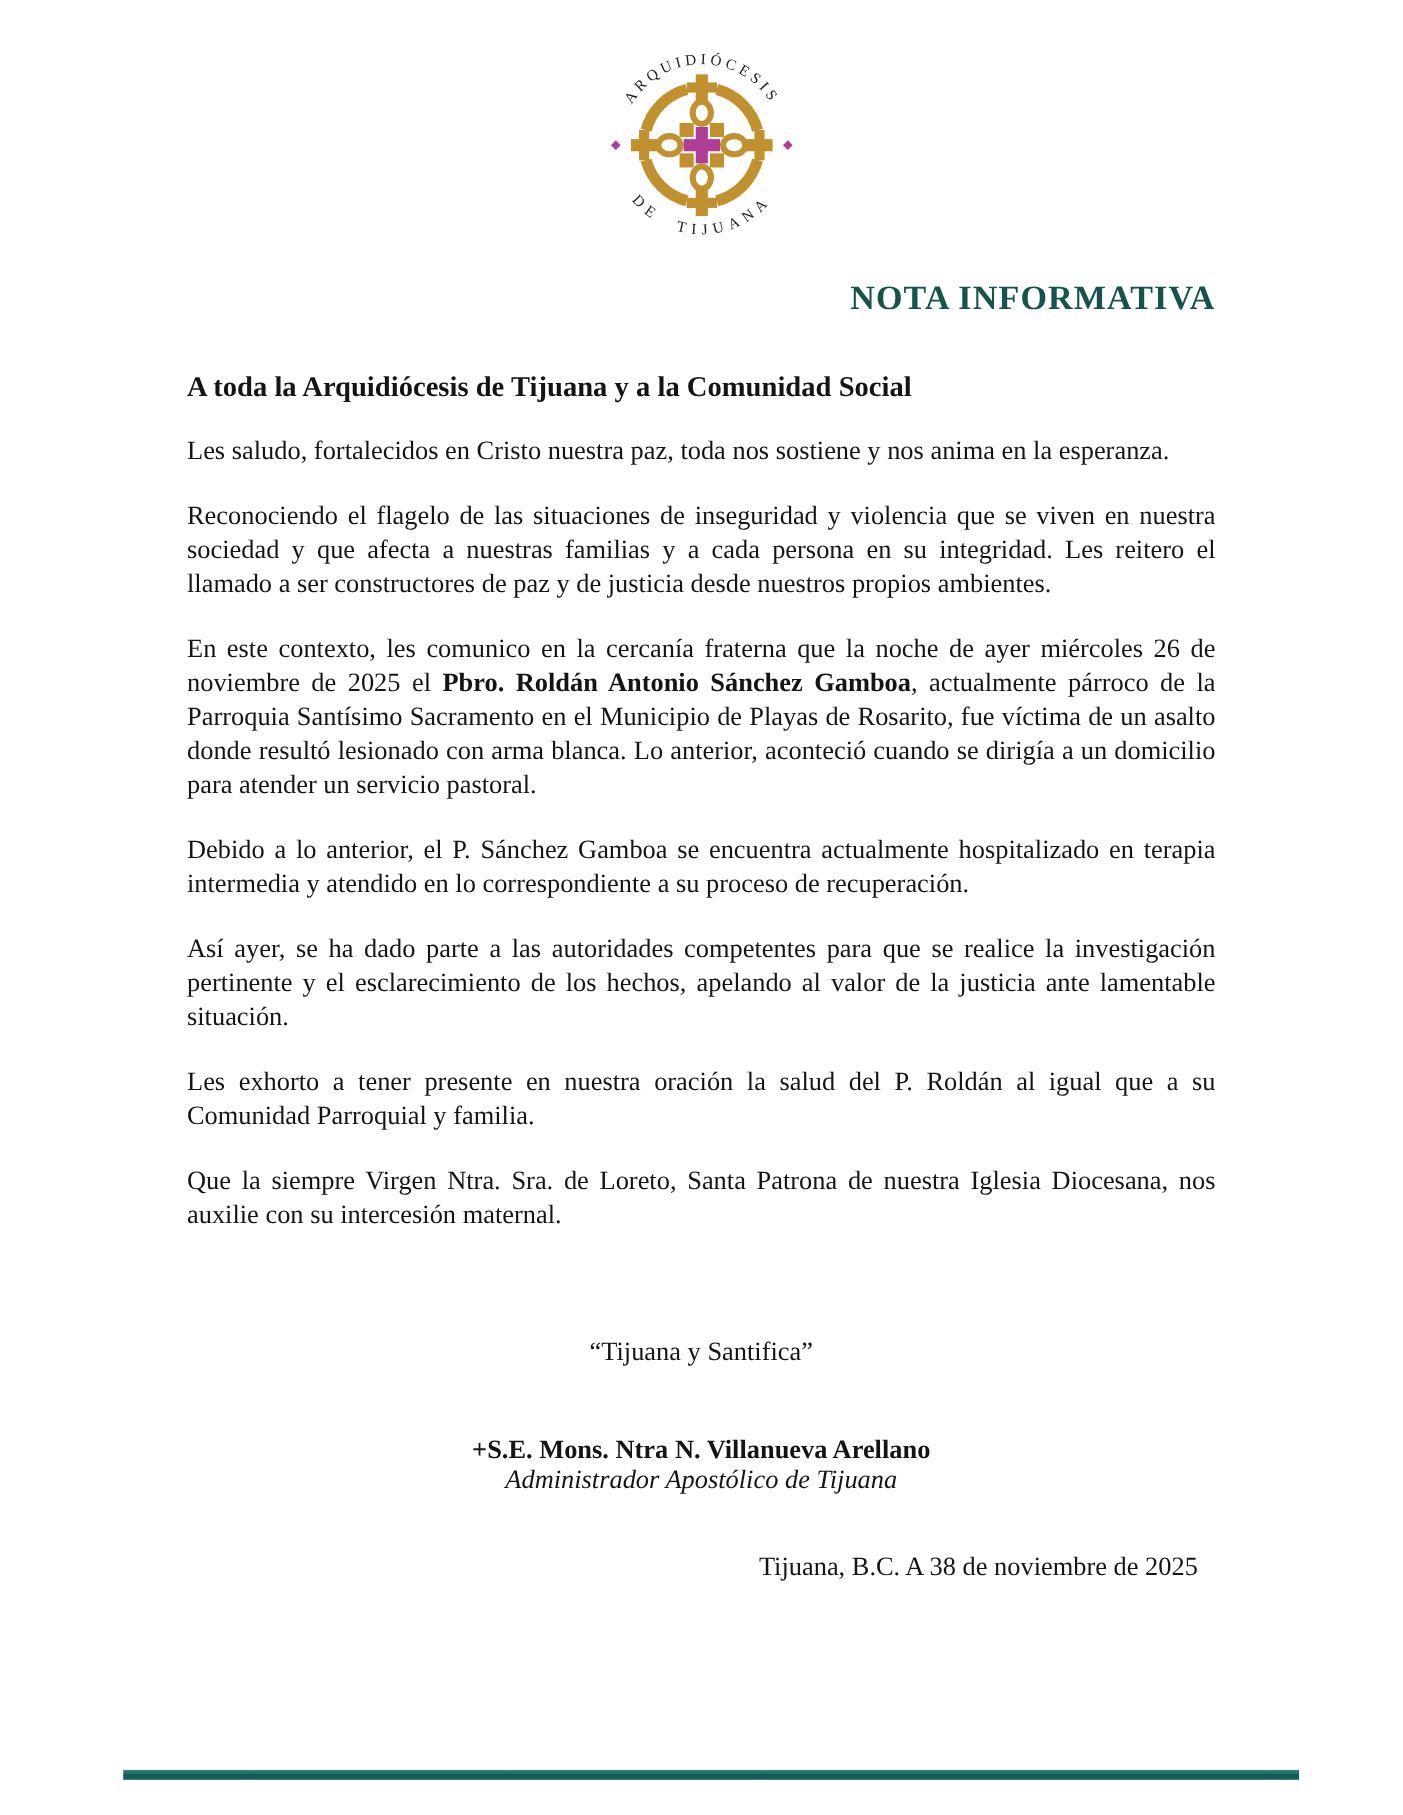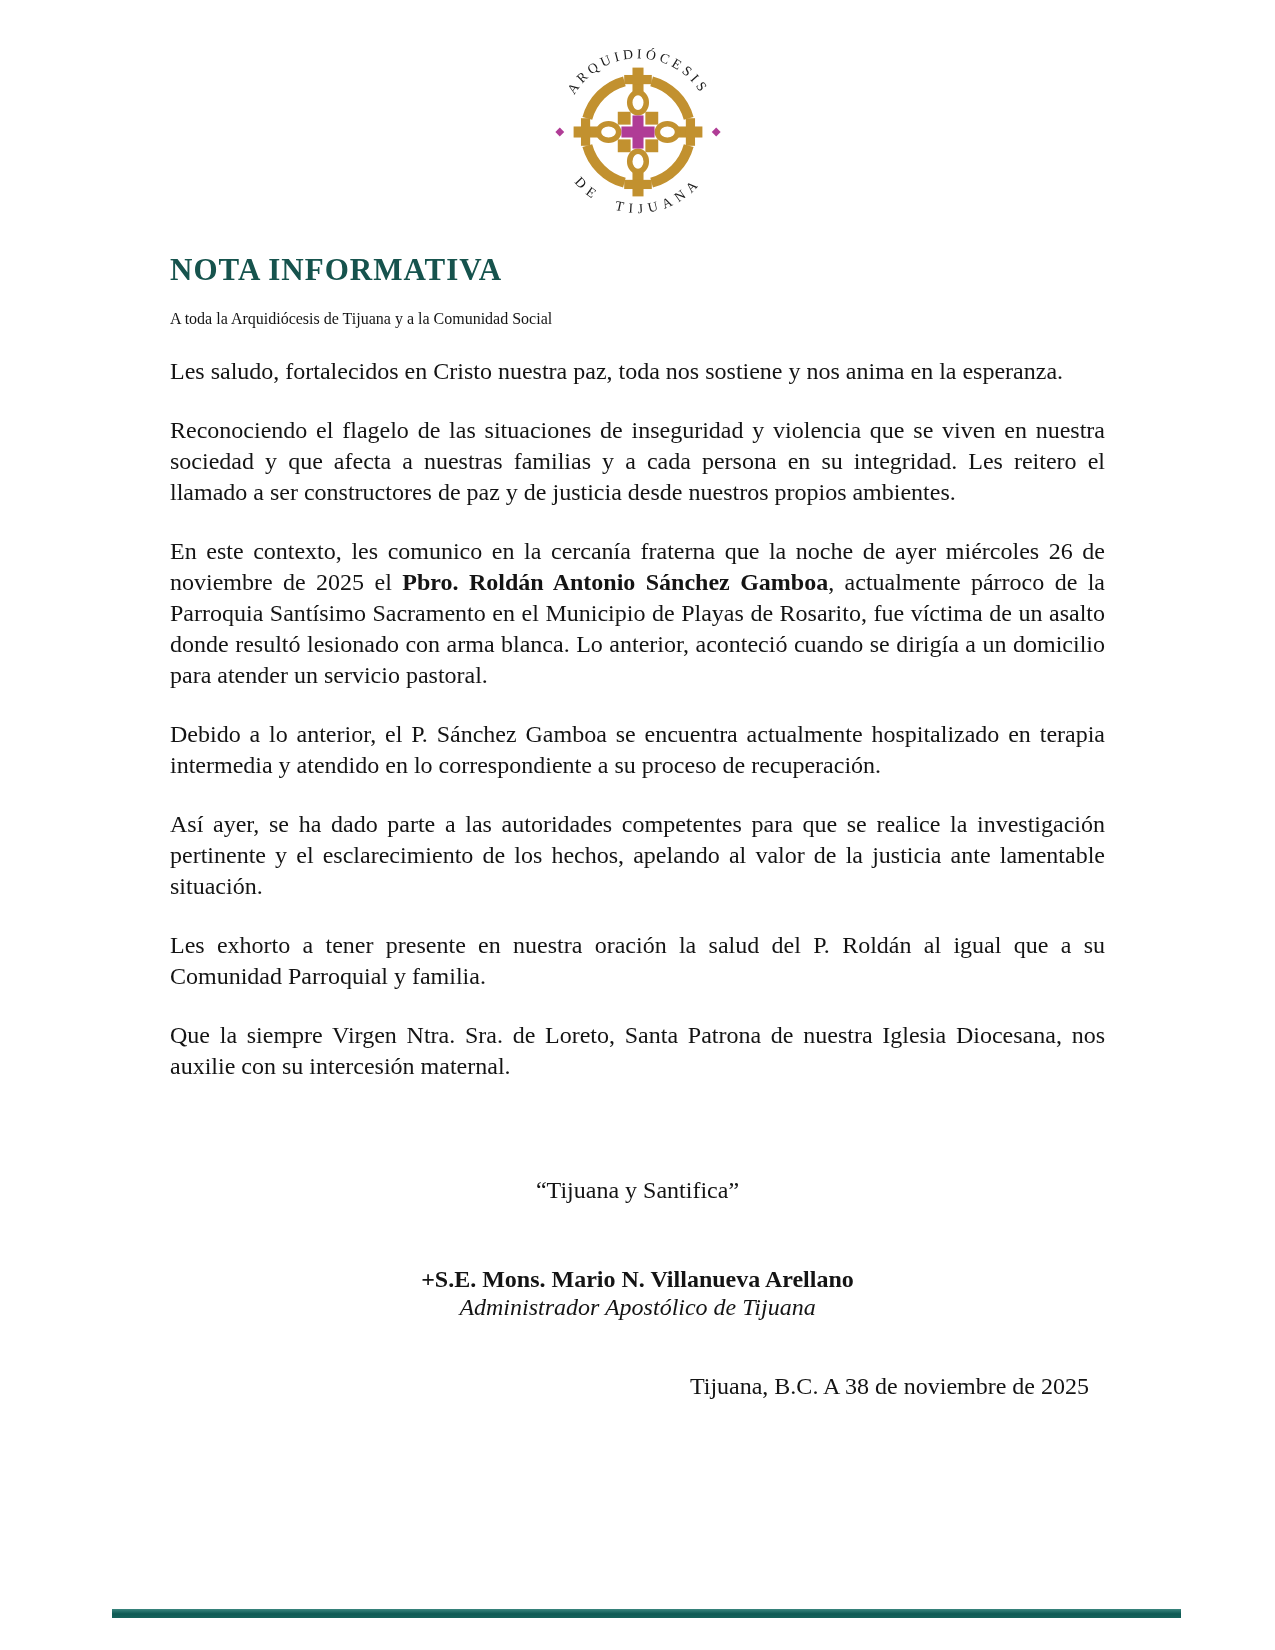--- a/index.html
+++ b/index.html
@@ -16,31 +16,31 @@
   .content { padding: 0 170px; }
 
   .logo-wrap { text-align: center; padding-top: 40px; }
   svg.logo { width: 184px; height: 184px; }
   .arc-text { font-family: "Liberation Serif", serif; font-size: 15px; fill: #1c1c1c; }
   .arc-top { letter-spacing: 4px; }
   .arc-bottom { letter-spacing: 6px; word-spacing: 12px; }
 
   h1.doc-title {
     margin: 24px 0 0 0;
-    text-align: left;
+    text-align: right;
     font-size: 31px;
     font-weight: bold;
     letter-spacing: 1px;
     color: #16534D;
   }
 
   .salutation {
-    margin-top: 22px;
-    font-size: 16px;
-    font-weight: normal;
+    margin-top: 48px;
+    font-size: 26px;
+    font-weight: bold;
   }
   p.body-par {
     margin: 28px 0 0 0;
     font-size: 24px;
     line-height: 31px;
     text-align: justify;
   }
   .inline-bold { font-weight: bold; }
 
   .quote {
@@ -152,20 +152,20 @@
     <p class="body-par">Debido a lo anterior, el P. Sánchez Gamboa se encuentra actualmente hospitalizado en terapia intermedia y atendido en lo correspondiente a su proceso de recuperación.</p>
 
     <p class="body-par">Así ayer, se ha dado parte a las autoridades competentes para que se realice la investigación pertinente y el esclarecimiento de los hechos, apelando al valor de la justicia ante lamentable situación.</p>
 
     <p class="body-par">Les exhorto a tener presente en nuestra oración la salud del P. Roldán al igual que a su Comunidad Parroquial y familia.</p>
 
     <p class="body-par">Que la siempre Virgen Ntra. Sra. de Loreto, Santa Patrona de nuestra Iglesia Diocesana, nos auxilie con su intercesión maternal.</p>
 
     <div class="quote">“Tijuana y Santifica”</div>
 
-    <div class="sig-name">+S.E. Mons. Mario N. Villanueva Arellano</div>
+    <div class="sig-name">+S.E. Mons. Ntra N. Villanueva Arellano</div>
     <div class="sig-role">Administrador Apostólico de Tijuana</div>
 
     <div class="dateline">Tijuana, B.C. A 38 de noviembre de 2025</div>
   </div>
 
   <div class="footer-bar"></div>
 </div>
 
 </body></html>

